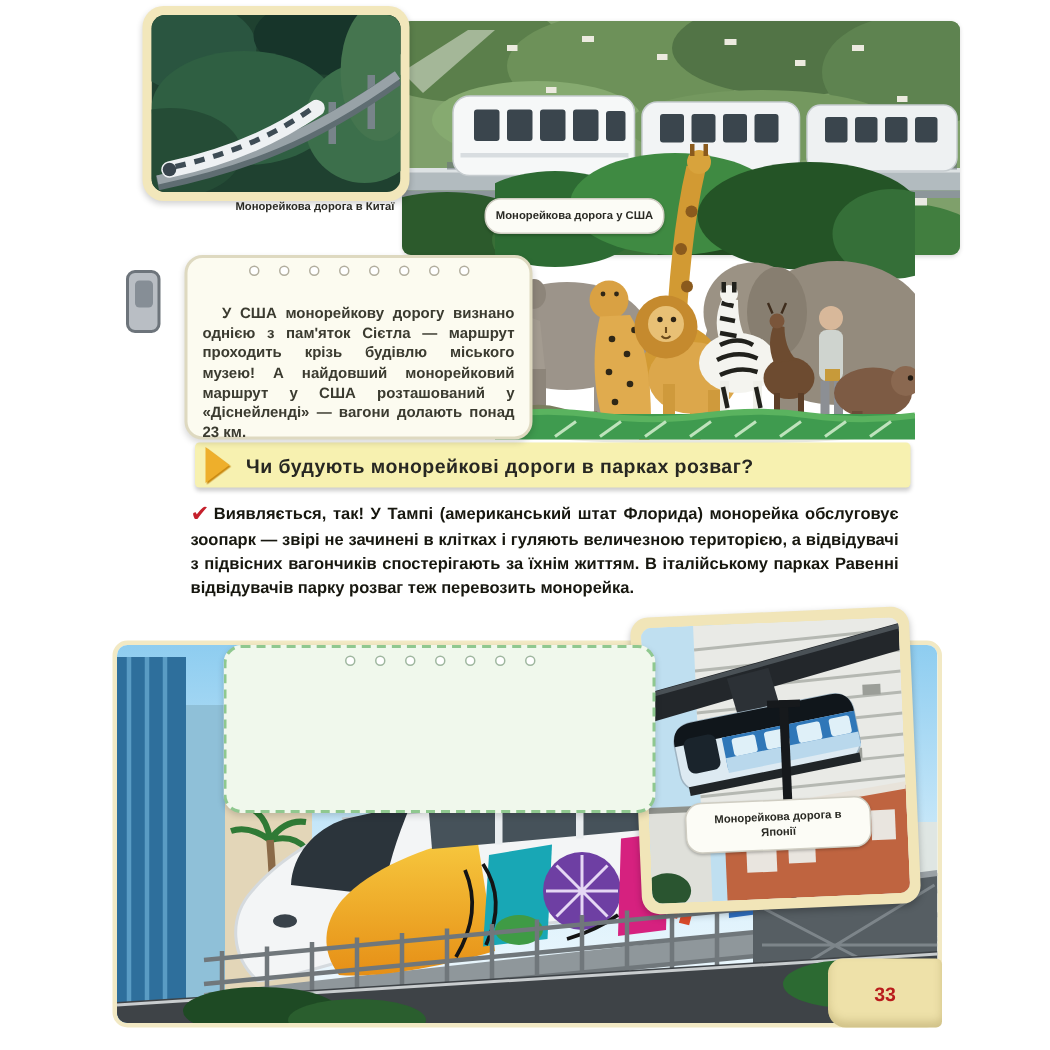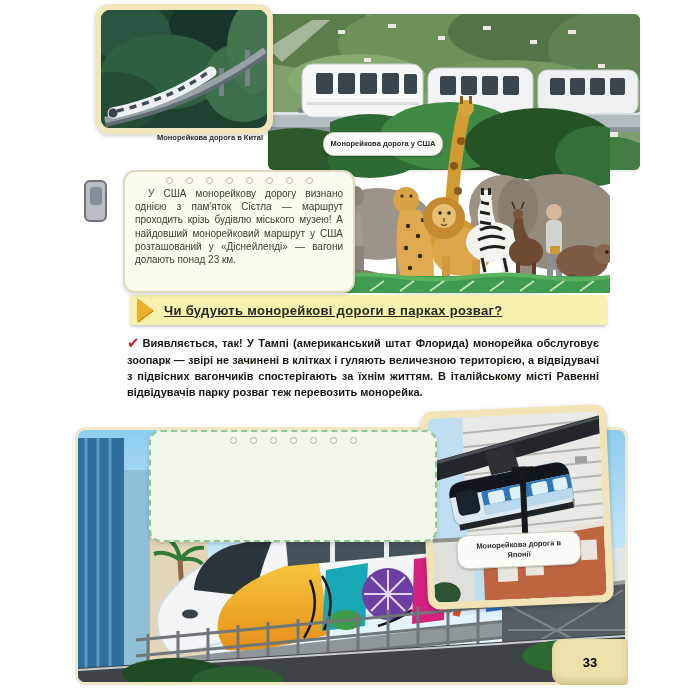--- a/index.html
+++ b/index.html
@@ -31,56 +31,56 @@
 
   
   .factbox { position:absolute; border-radius:12px; z-index:3; }
   .factbox .holes { display:flex; justify-content:center; gap:13px; padding-top:5px; }
   .factbox .holes i { width:7px; height:7px; border-radius:50%; background:#fff;
     border:1.5px solid #b2ae9e; display:block; }
   .factbox .txt { padding:3px 10px 6px 10px; text-align:justify; text-align-last:left; }
   .factbox .txt span { text-indent:13px; display:block; }
   .box1 { left:123px; top:170px; width:232px; height:123px; background:#fcfbf0;
     border:2px solid #ded9c0; box-shadow:0 2px 4px rgba(0,0,0,.15); }
-  .box1 .txt { font-size:10px; font-weight:normal; color:#3b3b30; line-height:1.32; }
+  .box1 .txt { font-size:10px; font-weight:bold; color:#3b3b30; line-height:1.32;margin-top:16px; }
   .box2 { left:149px; top:430px; width:288px; height:112px; background:#f0f8ec;
     border:2px dashed #8fc88f; box-shadow:0 2px 4px rgba(0,0,0,.15); }
   .box2 .holes i { border-color:#9fb79f; }
   .box2 .txt { font-size:10px; font-weight:bold; color:#2c4a33; line-height:1.35; }
 
   
   .heading-bar { position:absolute; left:130px; top:295px; width:477px; height:30px;
     background:#f7f1b0; border-radius:3px; box-shadow:0 2px 3px rgba(0,0,0,.2);
     display:flex; align-items:center; z-index:2; }
   .heading-arrow { width:0; height:0; margin-left:7px;
     border-top:12px solid transparent; border-bottom:12px solid transparent;
     border-left:16px solid #eeaf2b; filter:drop-shadow(1px 1px 0 #c98a12); }
   .heading-text { margin-left:11px; font-size:13px; font-weight:bold; color:#272722;
-    letter-spacing:.3px;text-decoration:underline; }
+    letter-spacing:.3px; }
 
   .answer { position:absolute; left:127px; top:332px; width:472px; font-size:11px;
     font-weight:bold; color:#17170f; line-height:1.42; text-align:justify;
     text-align-last:left; z-index:2; }
   .check { color:#c5202c; font-size:15px; font-weight:bold; padding-right:3px;
     vertical-align:-1px; }
 
   
   .miami-photo { position:absolute; left:75px; top:427px; width:553px; height:258px;
     border-radius:10px; overflow:hidden; border:3px solid #f2e9c4; z-index:1; }
   .japan-card { position:absolute; left:424px; top:408px; width:186px; height:198px;
     background:#f1e5b8; border-radius:12px; padding:7px; transform:rotate(-2.5deg);
     box-shadow:0 2px 5px rgba(0,0,0,.25); z-index:2; }
   .japan-card .inner { position:relative; width:172px; height:184px; border-radius:7px; overflow:hidden; }
   .japan-caption { left:24px; top:118px; width:124px; position:absolute; z-index:2; }
 
   .page-num-tab { position:absolute; left:552px; top:639px; width:76px; height:46px;
     background:#eee1a9; border-radius:10px 4px 4px 12px; z-index:4;
     display:flex; align-items:center; justify-content:center;
     box-shadow:inset 0 -4px 6px rgba(120,100,40,.25); }
-  .page-num { font-size:13px; font-weight:bold; color:#000000; }
+  .page-num { font-size:13px; font-weight:bold; color:#b91c1c; }
 </style>
 </head>
 <body>
 
 <div class="page">
 
   <div class="china-card">
     <svg width="166" height="118" viewBox="0 0 166 118">
       <rect width="166" height="118" fill="#1f4130"></rect>
       <ellipse cx="28" cy="22" rx="42" ry="30" fill="#2a5540"></ellipse>
@@ -318,21 +318,21 @@
         <span>У США монорейкову дорогу визнано однією з пам'яток Сієтла — маршрут проходить крізь будівлю міського музею! А найдовший монорейковий маршрут у США розташований у «Діснейленді» — вагони долають понад 23 км.</span>
       </div>
   </div>
 
   <div class="heading-bar">
     <span class="heading-arrow"></span>
     <span class="heading-text">Чи будують монорейкові дороги в парках розваг?</span>
   </div>
 
   <div class="answer">
-    <span class="check">✔</span><span>Виявляється, так! У Тампі (американський штат Флорида) монорейка обслуговує зоопарк — звірі не зачинені в клітках і гуляють величезною територією, а відвідувачі з підвісних вагончиків спостерігають за їхнім життям. В італійському місті Равенні відвідувачів парку розваг теж перевозить монорейка.</span>
+    <span class="check">✔</span><span>Виявляється, так! У Тампі (американський штат Флорида) монорейка обслуговує зоопарк — звірі не зачинені в клітках і гуляють величезною територією, а відвідувачі з підвісних вагончиків спостерігають за їхнім життям. В італійському парках Равенні відвідувачів парку розваг теж перевозить монорейка.</span>
   </div>
 
   <div class="miami-photo">
     <svg width="547" height="252" viewBox="0 0 547 252">
       <defs>
         <linearGradient id="sky" x1="0" y1="0" x2="0" y2="1">
           <stop offset="0" stop-color="#8ecdf0"></stop>
             <stop offset=".7" stop-color="#dff2fc"></stop>
             <stop offset="1" stop-color="#f2fafe"></stop>
         </linearGradient>

